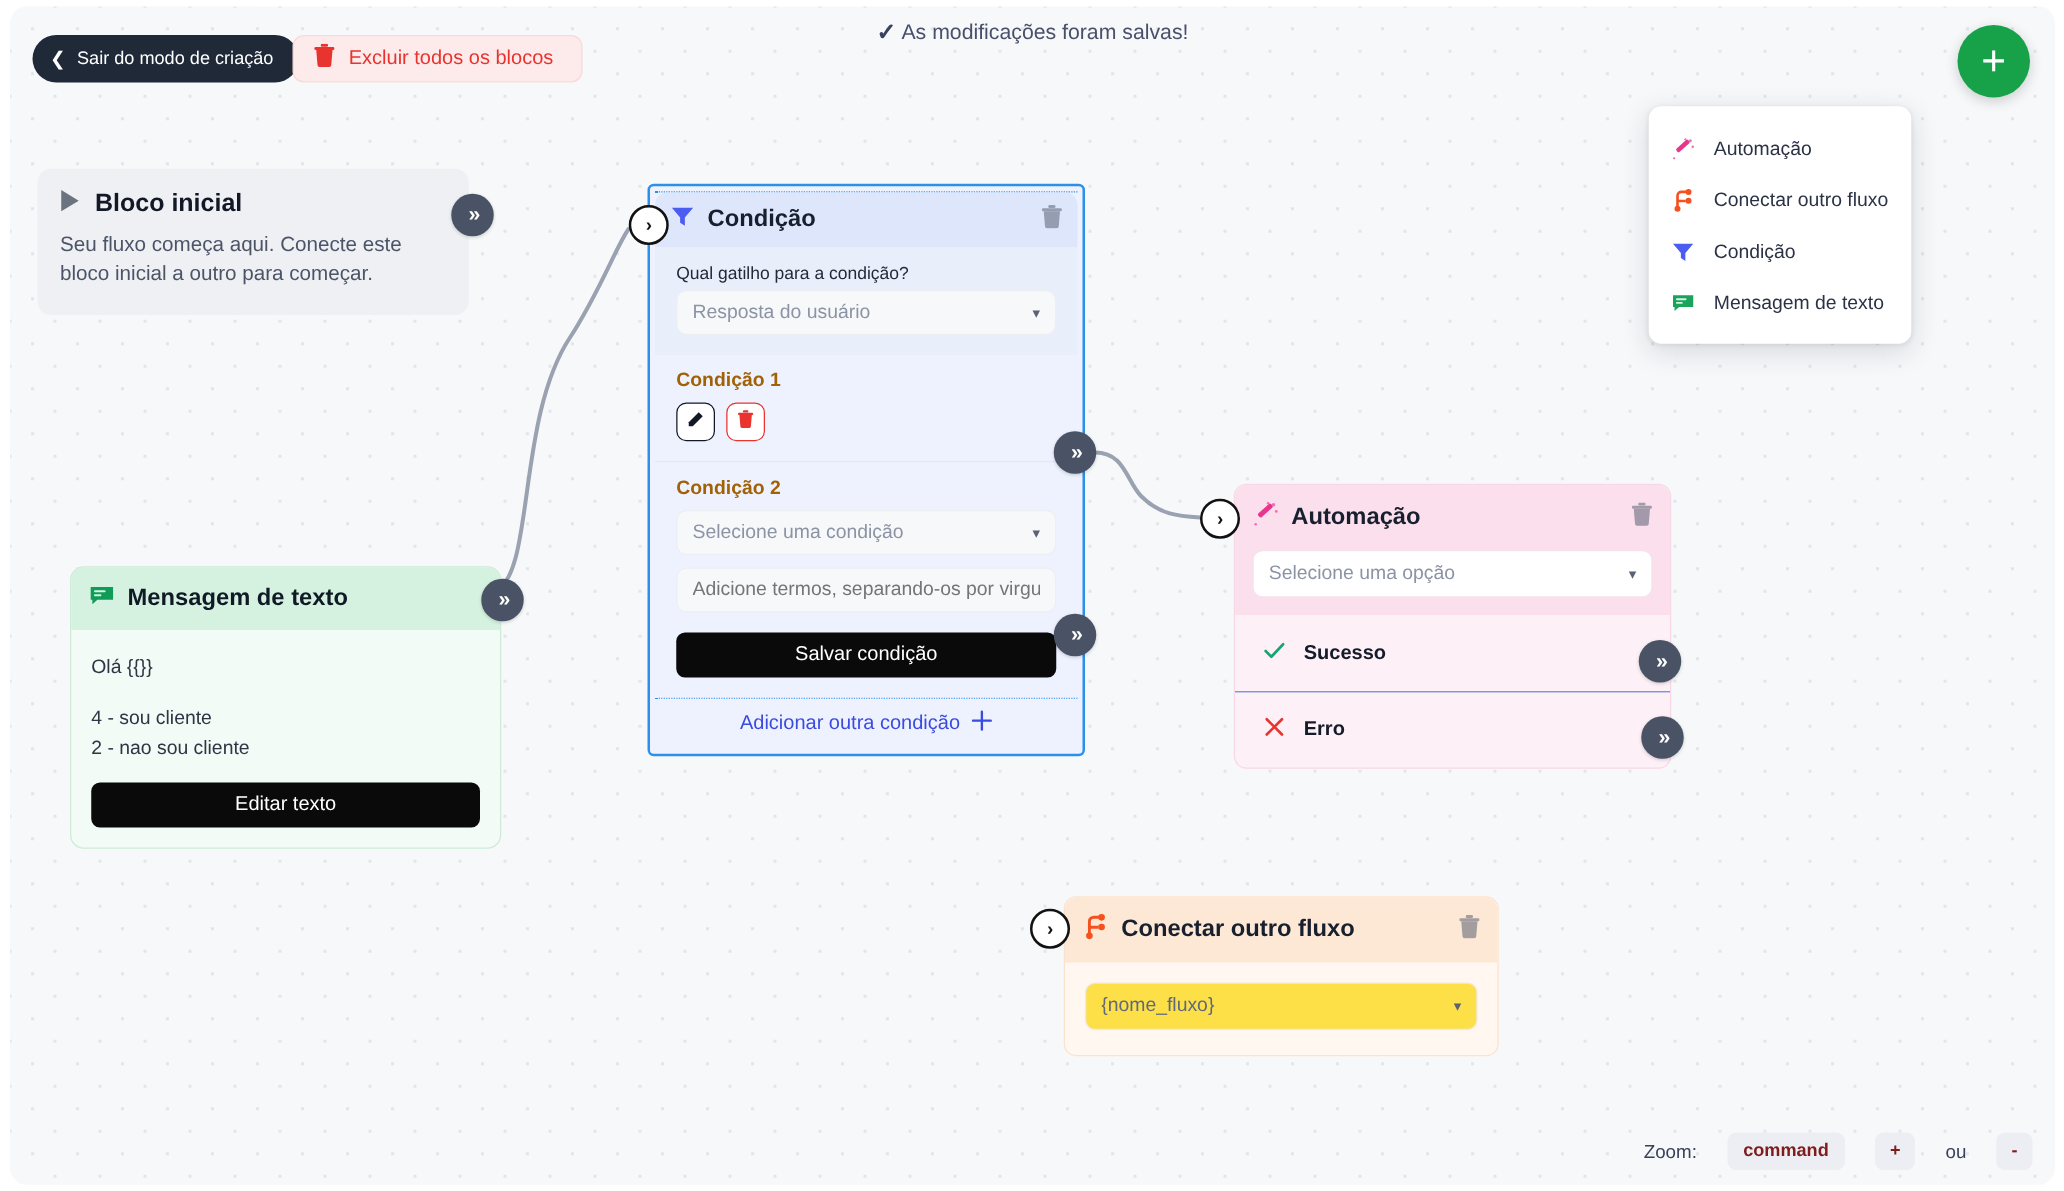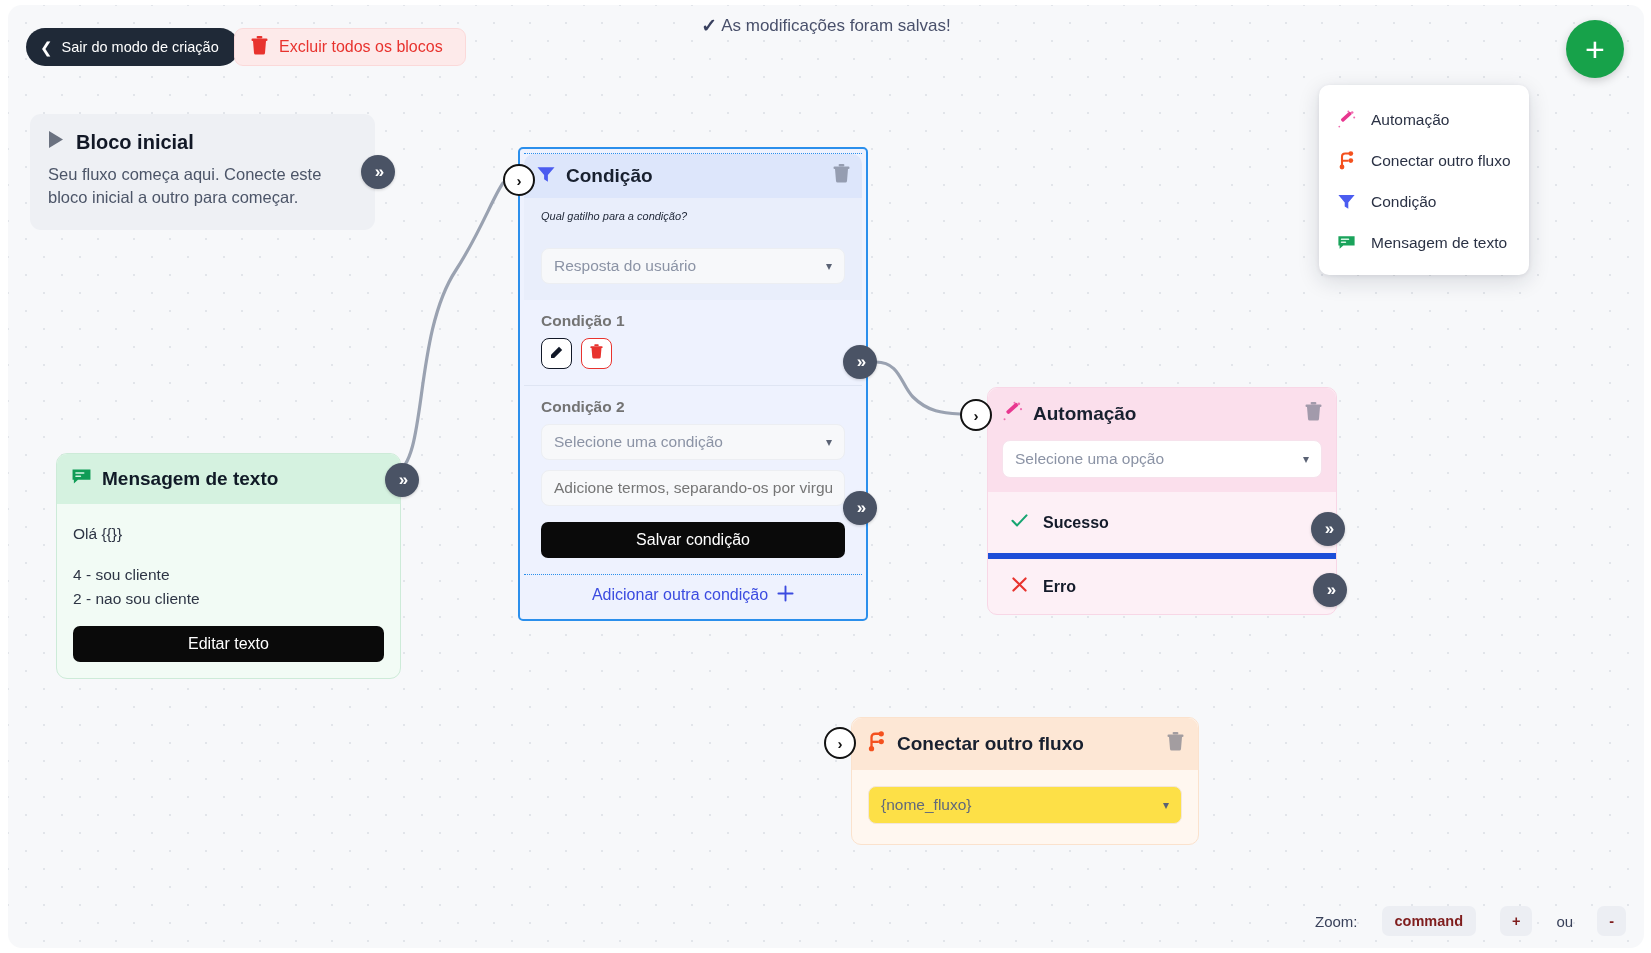--- a/index.html
+++ b/index.html
@@ -100,21 +100,21 @@
   }
   .handle-in {
     position: absolute; width: 32px; height: 32px; border-radius: 50%;
     background: #fff; border: 2px solid #121212;
     display: flex; align-items: center; justify-content: center;
     color: #121212; font-size: 15px; cursor: crosshair; z-index: 6; font-weight: bold;
   }
 
   
   #start-node {
-    left: 22px; top: 109px; width: 345px;
+    left: 22px; top: 130px; width: 345px;
     background: #eef0f4; border-radius: 11px; padding: 16px 18px 20px 18px;
   }
   #start-node .sn-title {
     display: flex; align-items: center; gap: 11px;
     font-size: 20px; font-weight: bold; color: #121826; margin-bottom: 9px;
   }
   #start-node .sn-desc { font-size: 16.5px; line-height: 1.42; color: #4c5568; }
 
   
   #msg-node {
@@ -133,30 +133,30 @@
 
   
   #cond-node {
     left: 510px; top: 142px; width: 350px;
     background: #eef2fe; border: 2px solid #2b8fec; border-radius: 5px;
     padding: 4px;
   }
   #cond-node .sel-section { border: 1.5px dotted #2b8fec; border-width: 1.5px 0; }
   #cond-node .node-head { background: #dde6fb; height: 44px; padding: 0 12px; }
   .cond-block { padding: 12px 17px 16px 17px; }
-  .cond-label { font-size: 11px; color: #222a3a; margin-bottom: 26px; font-style: italic; }
+  .cond-label { font-size: 14px; color: #222a3a; margin-bottom: 6px; }
   .select-box {
     width: 100%; height: 36px; background: #f7f8fa; border: 1px solid #eceef2;
     border-radius: 8px; display: flex; align-items: center; padding: 0 12px;
     font-size: 15.5px; color: #8b93a5; cursor: pointer;
   }
   .select-box .val { flex: 1; overflow: hidden; white-space: nowrap; }
   .select-box .caret { color: #5a6274; font-size: 12px; }
   .cond-divider { height: 1px; background: #dfe5f3; }
-  .cond-title { font-size: 15.5px; font-weight: bold; color: #737373; margin-bottom: 8px; }
+  .cond-title { font-size: 15.5px; font-weight: bold; color: #a16207; margin-bottom: 8px; }
   .cond-desc { font-size: 15.5px; color: #737c90; line-height: 1.42; margin-bottom: 12px; }
   .mini-btn-row { display: flex; gap: 9px; }
   .mini-btn {
     width: 31px; height: 31px; border-radius: 8px; background: #fff;
     display: flex; align-items: center; justify-content: center; cursor: pointer;
   }
   .mini-btn.edit { border: 1.5px solid #111827; }
   .mini-btn.del  { border: 1.5px solid #e8332e; }
   .text-input {
     width: 100%; height: 36px; margin-top: 10px;
@@ -173,21 +173,21 @@
   #auto-node {
     left: 979px; top: 382px; width: 350px;
     background: #fdf0f6; border: 1px solid #f8d7e6; border-radius: 10px;
   }
   #auto-node .node-head { background: #fbdfec; height: 52px; }
   #auto-node .auto-sel { padding: 0 14px 14px 14px; background: #fbdfec; border-radius: 0 0 0 0; }
   .auto-row {
     height: 61px; display: flex; align-items: center; gap: 14px;
     padding: 0 22px; font-size: 16px; font-weight: bold; color: #141b2a;
   }
-  .auto-row + .auto-row { border-top: 6px solid #1d4ed8; }
+  .auto-row + .auto-row { border-top: 1px solid #1d4ed8; }
   #auto-node .last-row { border-radius: 0 0 10px 10px; }
 
   
   #flow-node {
     left: 843px; top: 712px; width: 348px;
     background: #fff7f0; border: 1px solid #fbe2cd; border-radius: 10px;
   }
   #flow-node .node-head { background: #fde7d5; height: 52px; }
   #flow-node .node-body { padding: 16px 16px 20px 16px; }
 

